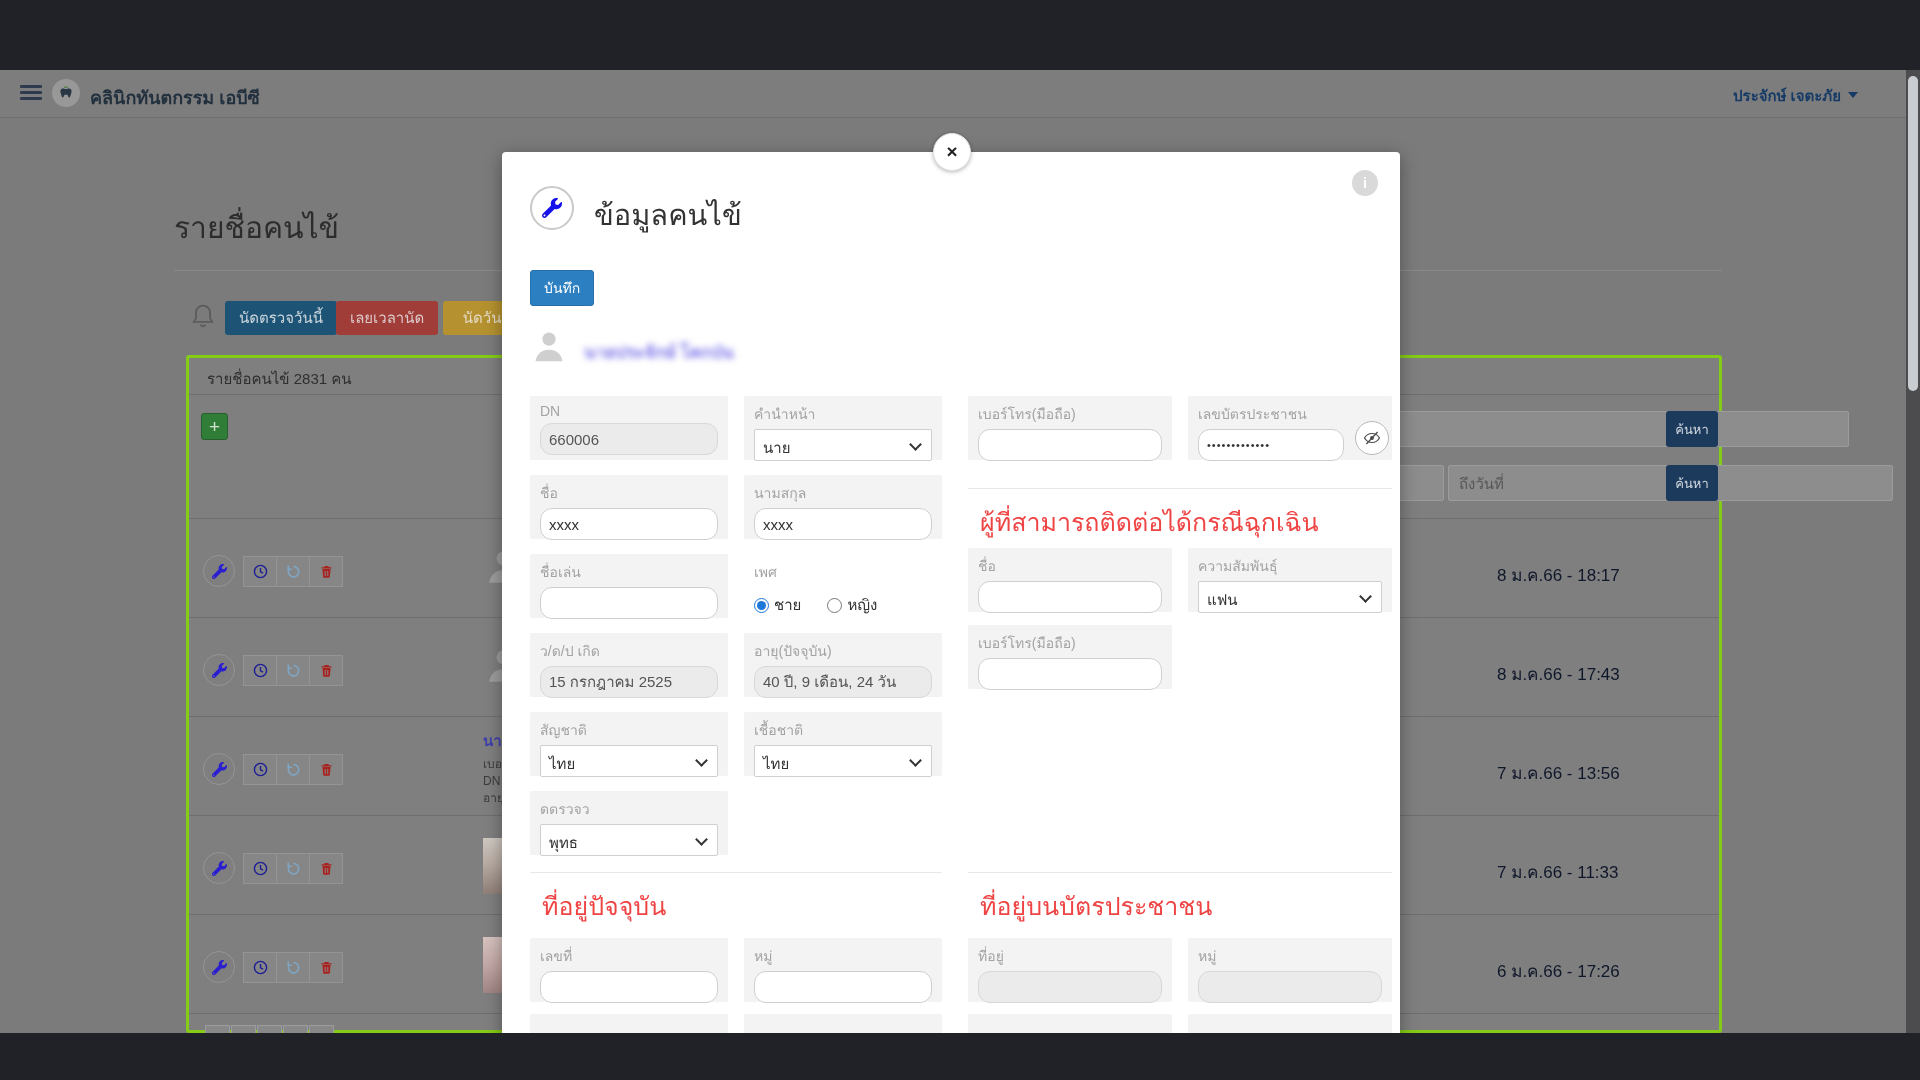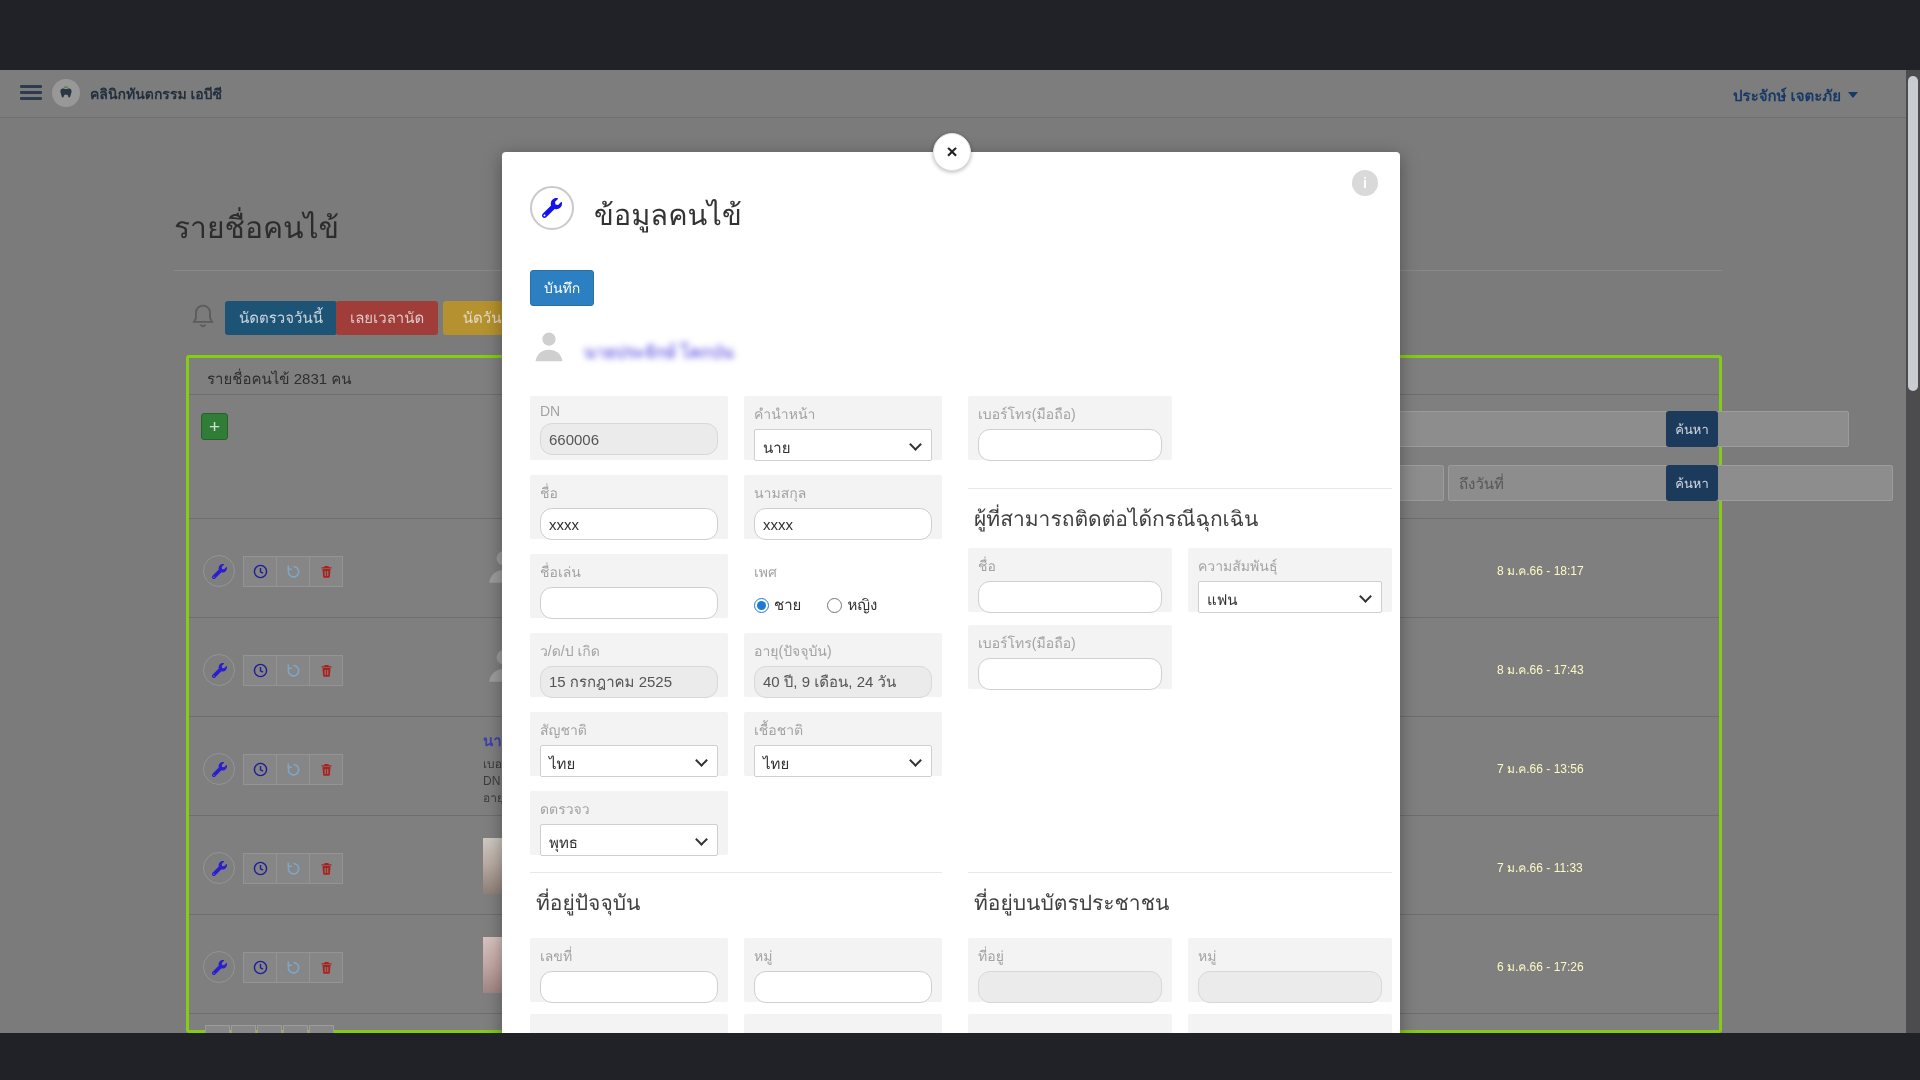--- a/index.html
+++ b/index.html
@@ -14,21 +14,21 @@
   
   .scrollbar{position:absolute;top:70px;left:1906px;width:14px;height:963px;background:#4c4c4e;z-index:40;}
   .scrollbar .thumb{position:absolute;left:2px;top:6px;width:10px;height:315px;background:#c9cdd2;border-radius:5px;}
 
   
   .page{position:absolute;top:70px;left:0;width:1920px;height:963px;background:#7b7b7b;z-index:1;}
   .navbar{position:absolute;top:0;left:0;width:100%;height:48px;background:#7d7d7d;border-bottom:1px solid #6f6f6f;}
   .hamburger{position:absolute;left:20px;top:15px;width:22px;height:16px;cursor:pointer;}
   .hamburger i{display:block;height:3px;margin-bottom:3px;background:#2e3b4e;border-radius:1px;}
   .brand-logo{position:absolute;left:52px;top:9px;width:28px;height:28px;border-radius:50%;background:#989898;display:flex;align-items:center;justify-content:center;}
-  .brand-text{position:absolute;left:90px;top:13px;font-size:14px;font-weight:600;color:#22303e;}
+  .brand-text{position:absolute;left:90px;top:13px;font-size:18px;font-weight:600;color:#22303e;}
   .user-menu{position:absolute;right:62px;top:14px;font-size:15px;font-weight:600;color:#163a66;cursor:pointer;}
   .user-menu .caret{display:inline-block;margin-left:7px;vertical-align:3px;width:0;height:0;border-left:5px solid transparent;border-right:5px solid transparent;border-top:6px solid #163a66;}
 
   .page-title{position:absolute;left:174px;top:134px;font-size:30px;color:#2c2c2c;}
   .title-rule{position:absolute;left:174px;top:200px;width:1548px;height:1px;background:#8a8a8a;}
 
   .bell{position:absolute;left:190px;top:232px;width:26px;height:30px;}
   .fbtn{position:absolute;top:231px;height:34px;border:none;border-radius:3px;font-size:15px;padding:0 14px;cursor:pointer;}
   .fbtn.today{left:225px;background:#1d5375;color:#ccd6dc;}
   .fbtn.overdue{left:336px;background:#a03d39;color:#dcc9c8;}
@@ -44,21 +44,21 @@
   .s2a{left:1060px;top:107px;width:195px;}
   .s2b{left:1259px;top:107px;width:445px;}
   .search-btn{position:absolute;width:52px;height:36px;background:#1b3a5c;border:none;border-radius:3px;color:#d3d9e0;font-size:13px;cursor:pointer;}
   .sb1{left:1477px;top:53px;}
   .sb2{left:1477px;top:107px;}
 
   .prow{position:absolute;left:0;width:100%;height:99px;border-top:1px solid #6e6e6e;}
   .act-wrench{position:absolute;left:14px;top:36px;width:32px;height:32px;border:1px solid #949494;border-radius:50%;display:flex;align-items:center;justify-content:center;cursor:pointer;}
   .act-box{position:absolute;top:37px;width:34px;height:31px;border:1px solid #949494;background:#868686;display:flex;align-items:center;justify-content:center;cursor:pointer;}
   .b1{left:54px;} .b2{left:87px;} .b3{left:120px;}
-  .row-date{position:absolute;left:1308px;top:42px;font-size:12px;color:#fef9c3;}
+  .row-date{position:absolute;left:1308px;top:42px;font-size:17px;color:#0f172a;}
   .avatar-sliver{position:absolute;left:294px;top:22px;width:45px;height:56px;overflow:hidden;}
   .sil{fill:#9d9d9d;}
   .photo1{background:linear-gradient(180deg,#cfc9c2 0%,#b9aca4 45%,#8f8078 100%);}
   .photo2{background:linear-gradient(180deg,#d6c3c0 0%,#c3a8a6 50%,#a08684 100%);}
   .row3-preview{position:absolute;left:294px;top:12px;width:60px;}
   .row3-preview .nm{font-size:15px;font-weight:600;color:#3f3fae;margin-bottom:3px;}
   .row3-preview .sm{font-size:12px;color:#3c3c3c;line-height:17px;}
   .pag{position:absolute;top:667px;width:25px;height:22px;border:1px solid #9c9c9c;background:#888;cursor:pointer;}
 
   
@@ -82,21 +82,21 @@
   .cell input[type=text]{width:100%;height:32px;border:1px solid #cfcfcf;border-radius:12px;background:#fff;font-size:15px;color:#333;padding:0 8px;}
   .cell input[disabled]{background:#ebebeb;border-color:#d8d8d8;color:#555;}
   .sel{position:relative;width:100%;height:32px;border:1px solid #cfcfcf;border-radius:2px;background:#fff;font-size:15px;color:#333;padding:6px 8px 0 8px;cursor:pointer;}
   .sel::after{content:"";position:absolute;right:11px;top:10px;width:7px;height:7px;border-right:2px solid #333;border-bottom:2px solid #333;transform:rotate(45deg);}
   .radios{display:flex;gap:26px;margin-top:10px;font-size:15px;color:#333;align-items:center;}
   .radios input{accent-color:#1e78d7;width:15px;height:15px;margin:0 5px 0 0;}
   .radios label{display:flex;align-items:center;cursor:pointer;}
   .id-input{width:146px !important;}
   .eye-btn{position:absolute;right:3px;top:25px;width:34px;height:34px;border-radius:50%;border:1px solid #b9b9b9;background:#fff;display:flex;align-items:center;justify-content:center;cursor:pointer;}
   .m-hr{position:absolute;left:0;width:100%;height:1px;background:#e8e8e8;}
-  .sec-head{position:absolute;left:6px;font-size:21px;color:#404040;font-weight:500;white-space:nowrap;}
+  .sec-head{position:absolute;left:12px;font-size:25px;color:#ef4444;font-weight:500;white-space:nowrap;}
   .cell.partial{height:30px;overflow:hidden;}
 </style>
 </head>
 <body>
 
 <svg width="0" height="0" style="position:absolute">
   <defs>
     <symbol id="i-wrench" viewBox="0 0 512 512">
       <path d="M507.7 109.1c-2.2-9-13.5-12.1-20.1-5.5l-74.4 74.4-67.9-11.3-11.3-67.9 74.4-74.4c6.6-6.6 3.4-17.9-5.7-20.2-47.4-11.7-99.6.9-136.6 37.9-39.6 39.6-50.5 97.1-34 147.2L18.7 402.8c-25 25-25 65.5 0 90.5s65.5 25 90.5 0l213.2-213.2c50.1 16.7 107.5 5.7 147.4-34.2 37.1-37.1 49.7-89.3 37.9-136.8zM64 472c-13.3 0-24-10.7-24-24s10.7-24 24-24 24 10.7 24 24-10.7 24-24 24z"></path>
     </symbol>
@@ -398,20 +398,31 @@
       </div>
       <div class="cell cA partial" style="top:862px"></div>
       <div class="cell cB partial" style="top:862px"></div>
     </div>
 
     <div class="col colR">
       <div class="cell cA" style="top:244px">
         <div class="lbl">เบอร์โทร(มือถือ)</div>
         <input type="text" value="" style="">
       </div>
+      <div class="cell cB" style="top:244px">
+        <div class="lbl">เลขบัตรประชาชน</div>
+        <input type="text" class="id-input" style="font-size: 11px; letter-spacing: 1px;" value="•••••••••••••">
+        <div class="eye-btn">
+          <svg width="18" height="18" viewBox="0 0 24 24">
+            <path d="M2 12s3.5-6 10-6 10 6 10 6-3.5 6-10 6S2 12 2 12z" fill="none" stroke="#4a4a4a" stroke-width="1.6"></path>
+            <circle cx="12" cy="12" r="2.6" fill="#4a4a4a"></circle>
+            <line x1="4.5" y1="20" x2="19.5" y2="4" stroke="#4a4a4a" stroke-width="1.6"></line>
+          </svg>
+        </div>
+      </div>
 
       <div class="m-hr" style="top:336px"></div>
       <div class="sec-head" style="top:350px">ผู้ที่สามารถติดต่อได้กรณีฉุกเฉิน</div>
 
       <div class="cell cA" style="top:396px">
         <div class="lbl">ชื่อ</div>
         <input type="text" value="" style="">
       </div>
       <div class="cell cB" style="top:396px">
         <div class="lbl">ความสัมพันธุ์</div>

